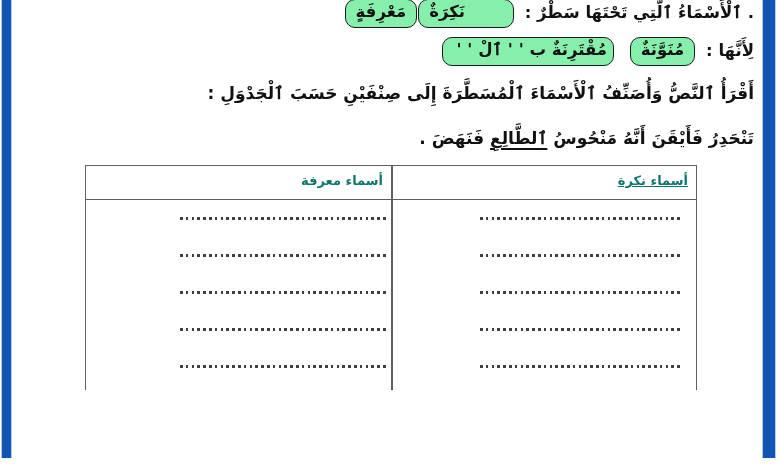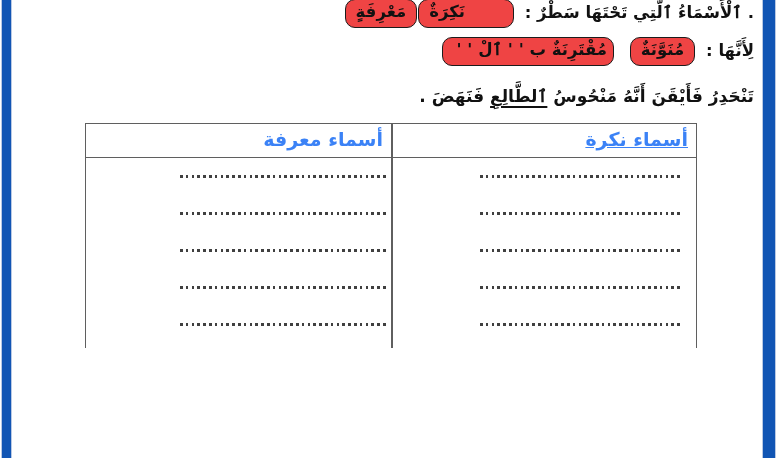--- a/index.html
+++ b/index.html
@@ -16,39 +16,39 @@
 
   .content{position:absolute;top:-4px;right:26px;left:84px;direction:rtl;
     color:#111;font-weight:bold;}
 
   .introline{white-space:nowrap;font-size:16.5px;height:34px;line-height:34px;}
   .introline.second{margin-top:4px;}
   .box{
     display:inline-block;vertical-align:middle;
     border:1.7px solid #1c1c1c;border-radius:10px;
     padding:0 10px 3px 10px;margin:0 5px;line-height:24px;font-size:16.5px;
-    background:#ef4444;
+    background:#86efac;
   }
   .box.pad-right{padding-right:48px;}
   .box.wide{padding-left:14px;padding-right:6px;letter-spacing:1px;}
 
   .instruction{margin-top:8px;font-size:17px;height:34px;line-height:34px;white-space:nowrap;}
 
   .passage{margin-top:10px;font-size:17px;}
   .passage .pline{line-height:37px;text-align:justify;}
   .passage .pline.fill{text-align-last:justify;}
   .passage .u{text-decoration:underline;text-decoration-thickness:1.5px;text-underline-offset:4px;}
 
   
   .table{
     margin-top:8px;margin-left:3px;margin-right:57px;width:610px;
     border:1.5px solid #5f5f5f;border-bottom:none;direction:rtl;background:#fff;
   }
   .thead{display:flex;direction:rtl;border-bottom:1.5px solid #5f5f5f;height:33px;}
-  .th{width:50%;box-sizing:border-box;color:#3b82f6;font-size:19px;font-weight:bold;
+  .th{width:50%;box-sizing:border-box;color:#0f766e;font-size:13px;font-weight:bold;
       line-height:30px;text-align:right;padding:0 8px;}
   .th:first-child{border-left:2px solid #5f5f5f;text-decoration:underline;}
   .tbody{display:flex;direction:rtl;height:190px;overflow:hidden;}
   .td{width:50%;box-sizing:border-box;}
   .td:first-child{border-left:2px solid #5f5f5f;}
   .dotline{
     height:3px;width:202px;
     background:repeating-linear-gradient(90deg,#404040 0 2.6px,transparent 2.6px 5.8px);
     margin:34px 14px 0 auto;
   }
@@ -68,20 +68,21 @@
       <span>. ٱلْأَسْمَاءُ ٱلَّتِي تَحْتَهَا سَطْرٌ :</span>
       <span class="box pad-right">نَكِرَةٌ</span><span class="box" style="margin-right:-4px;">مَعْرِفَةٍ</span>
     </div>
 
     <div class="introline second">
       <span>لِأَنَّهَا :</span>
       <span class="box">مُنَوَّنَةٌ</span>
       <span class="box wide">مُقْتَرِنَةٌ ب ' ' ٱلْ ' '</span>
     </div>
 
+    <div class="instruction">أَقْرَأُ ٱلنَّصُّ وَأُصَنِّفُ ٱلْأَسْمَاءَ ٱلْمُسَطَّرَةَ إِلَى صِنْفَيْنِ حَسَبَ ٱلْجَدْوَلِ :</div>
 
     <div class="passage">
       <div class="pline"><span>تَنْحَدِرُ فَأَيْقَنَ أَنَّهُ مَنْحُوسُ </span><span class="u">ٱلطَّالِعِ</span><span> فَنَهَضَ .</span></div>
     </div>
 
     <div class="table">
       <div class="thead">
         <div class="th">أسماء نكرة</div>
         <div class="th">أسماء معرفة</div>
       </div>

